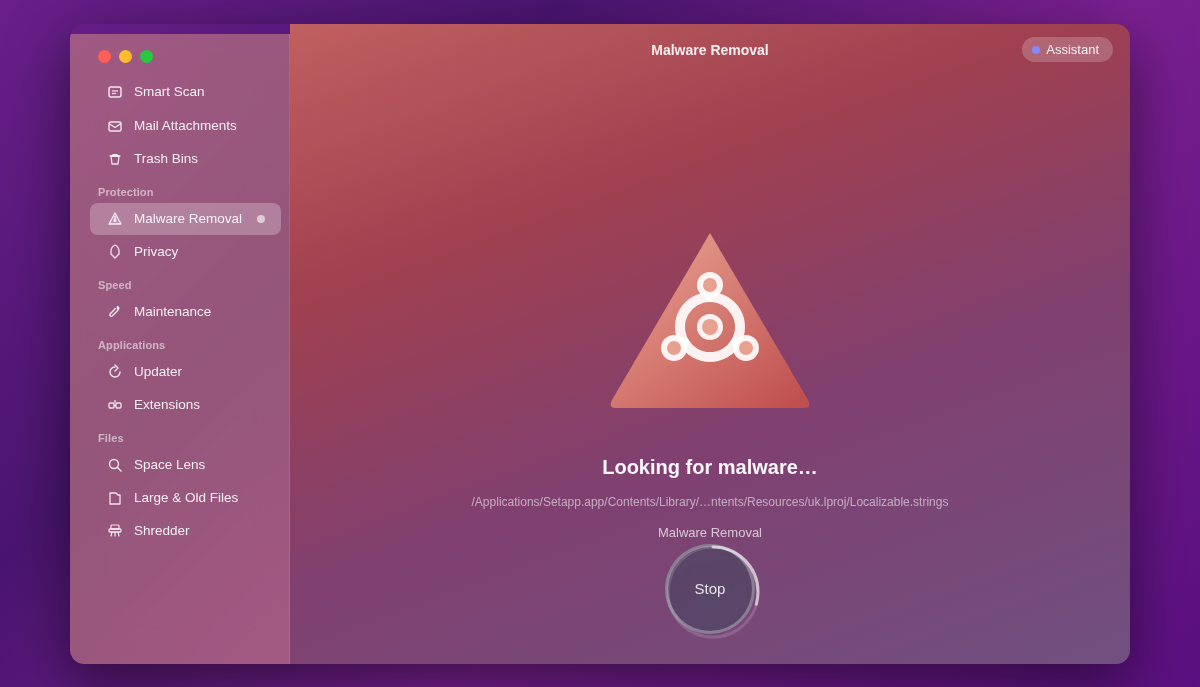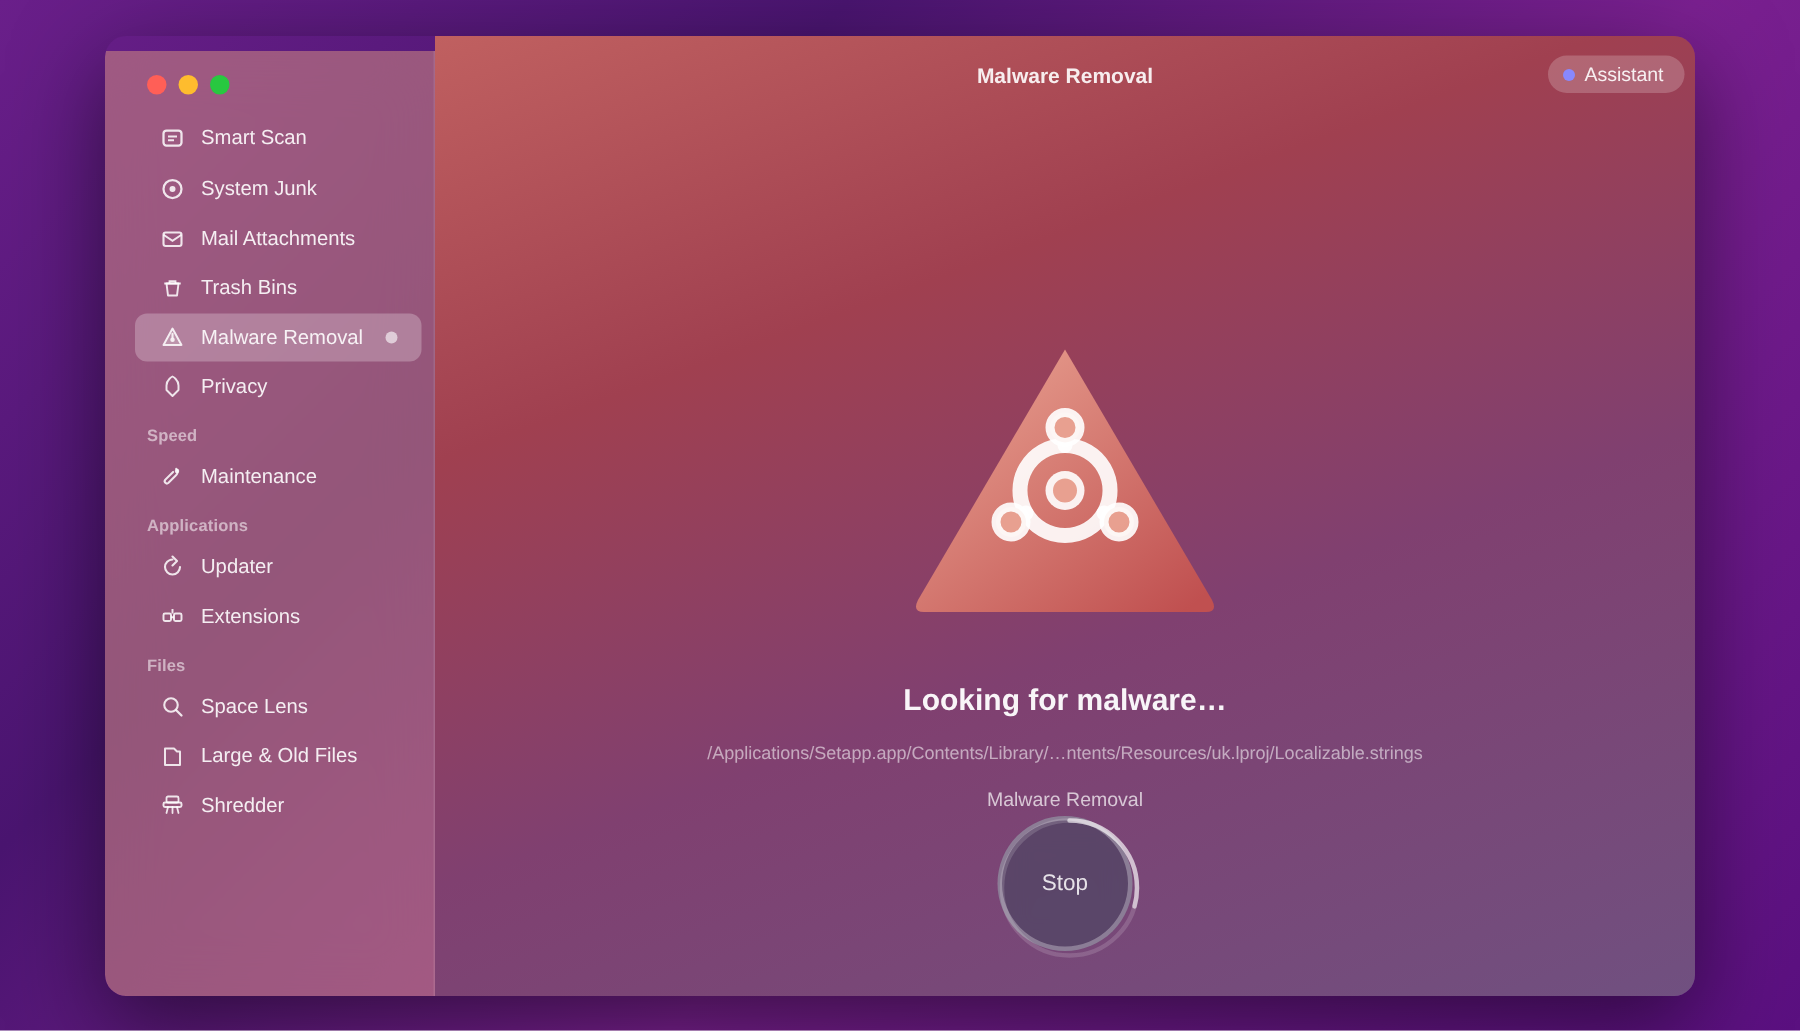--- a/index.html
+++ b/index.html
@@ -112,21 +112,21 @@
       position: relative;
       flex-shrink: 0;
     }
     .titlebar-title {
       font-size: 14px;
       font-weight: 600;
       color: rgba(255,255,255,0.9);
     }
     .assistant-btn {
       position: absolute;
-      right: 7px;
+      right: 17px;
       background: rgba(255,255,255,0.2);
       border: none;
       border-radius: 20px;
       padding: 5px 14px 5px 10px;
       display: flex;
       align-items: center;
       gap: 6px;
       color: rgba(255,255,255,0.9);
       font-size: 13px;
       cursor: pointer;
@@ -243,45 +243,37 @@
           <line x1="5" y1="9.5" x2="9" y2="9.5" stroke="rgba(255,255,255,0.85)" stroke-width="1.2"></line>
         </svg>
       </span>
       <span>Smart Scan</span>
     </div>
 
     <div id="sidebar-sections">
         <div class="sidebar-item">
           <span class="sidebar-icon">
             <svg width="16" height="16" viewBox="0 0 16 16" fill="none">
-              <circle cx="8" cy="8" r="6" stroke="rgba(255,255,255,0.85)" stroke-width="1.5"></circle>
-              <circle cx="8" cy="8" r="2" fill="rgba(255,255,255,0.85)"></circle>
-            </svg>
-          </span>
-          <span>System Junk</span>
-        </div>
-        <div class="sidebar-item">
-          <span class="sidebar-icon">
-            <svg width="16" height="16" viewBox="0 0 16 16" fill="none">
               <rect x="2" y="4" width="12" height="9" rx="1.5" stroke="rgba(255,255,255,0.85)" stroke-width="1.4"></rect>
               <path d="M2 5.5 L8 9.5 L14 5.5" stroke="rgba(255,255,255,0.85)" stroke-width="1.4" fill="none"></path>
             </svg>
           </span>
           <span>Mail Attachments</span>
         </div>
         <div class="sidebar-item">
           <span class="sidebar-icon">
             <svg width="16" height="16" viewBox="0 0 16 16" fill="none">
               <path d="M4 5h8l-1 8H5L4 5z" stroke="rgba(255,255,255,0.85)" stroke-width="1.3" fill="none" stroke-linejoin="round"></path>
               <line x1="2.5" y1="5" x2="13.5" y2="5" stroke="rgba(255,255,255,0.85)" stroke-width="1.3"></line>
               <path d="M6 5V3.5h4V5" stroke="rgba(255,255,255,0.85)" stroke-width="1.2" fill="none"></path>
             </svg>
           </span>
           <span>Trash Bins</span>
         </div>
+        <div class="sidebar-section-label">Protection</div>
         <div class="sidebar-item active">
           <span class="sidebar-icon">
             <svg width="16" height="16" viewBox="0 0 16 16" fill="none">
               <path d="M8 2L14 13H2L8 2z" fill="rgba(255,255,255,0.15)" stroke="rgba(255,255,255,0.85)" stroke-width="1.3" stroke-linejoin="round"></path>
               <circle cx="8" cy="9.5" r="1.5" fill="rgba(255,255,255,0.85)"></circle>
               <line x1="8" y1="5.5" x2="8" y2="8" stroke="rgba(255,255,255,0.85)" stroke-width="1.4" stroke-linecap="round"></line>
             </svg>
           </span>
           <span>Malware Removal</span>
           <span class="badge"></span>

